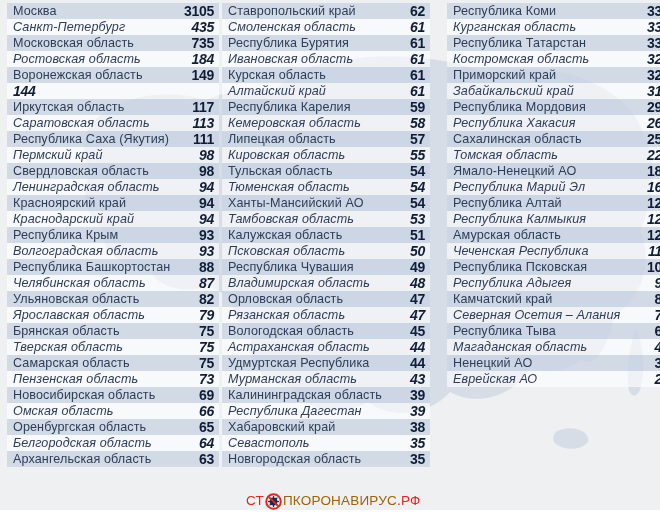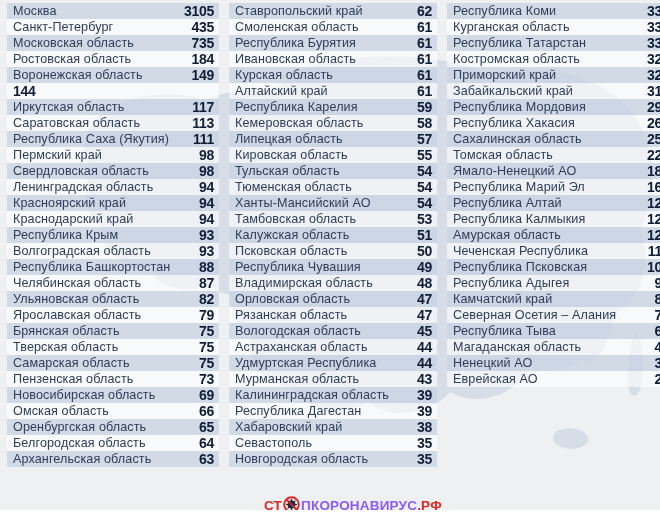--- a/index.html
+++ b/index.html
@@ -6,45 +6,45 @@
   .screen{
     position:relative;
     width:660px;height:510px;
     background:#eef0f2;
     overflow:hidden;
     font-family:"Liberation Sans",sans-serif;
   }
   .map-bg{position:absolute;left:0;top:0;width:660px;height:518px;}
   .col{position:absolute;top:3px;}
   .col-0{left:7px;width:212px;}
-  .col-1{left:229px;width:208px;}
+  .col-1{left:222px;width:208px;}
   .col-2{left:433px;width:220px;margin-left:14px;}
   .row{
     height:16px;
     display:flex;align-items:center;justify-content:space-between;
     padding:0 5px 0 6px;box-sizing:border-box;
   }
   .row.shaded{background:rgba(203,212,227,0.78);}
-  .row.plain{background:rgba(255,255,255,0.60);}
+  .row.plain{background:rgba(255,255,255,0.60);font-style:italic;}
   .rname{
     font-size:12.6px;color:#2e3d58;white-space:nowrap;
     letter-spacing:0.1px;
   }
   .rval{
     font-size:14px;font-weight:800;color:#101d37;
     letter-spacing:-0.3px;
   }
   .logo{
-    position:absolute;left:264px;top:493px;height:20px;
-    display:flex;align-items:flex-end;
-    font-size:13.5px;font-weight:700;letter-spacing:0.2px;
+    position:absolute;left:246px;top:493px;height:20px;
+    display:flex;align-items:flex-start;
+    font-size:13.5px;font-weight:400;letter-spacing:0.2px;
     white-space:nowrap;
   }
   .lg-red{color:#e0261f;}
-  .lg-navy{color:#8b5cf6;}
+  .lg-navy{color:#a16207;}
   .virus-ic{margin:0 1px;display:block;}
 </style>
 </head>
 <body>
 
 <div class="screen">
 
   <svg class="map-bg" viewBox="0 0 660 518" xmlns="http://www.w3.org/2000/svg" opacity="0.6">
     <g fill="#c7d2e0">
       <path d="M95,120 C120,95 170,88 205,100 C240,85 285,88 310,105 C330,95 360,98 375,115

